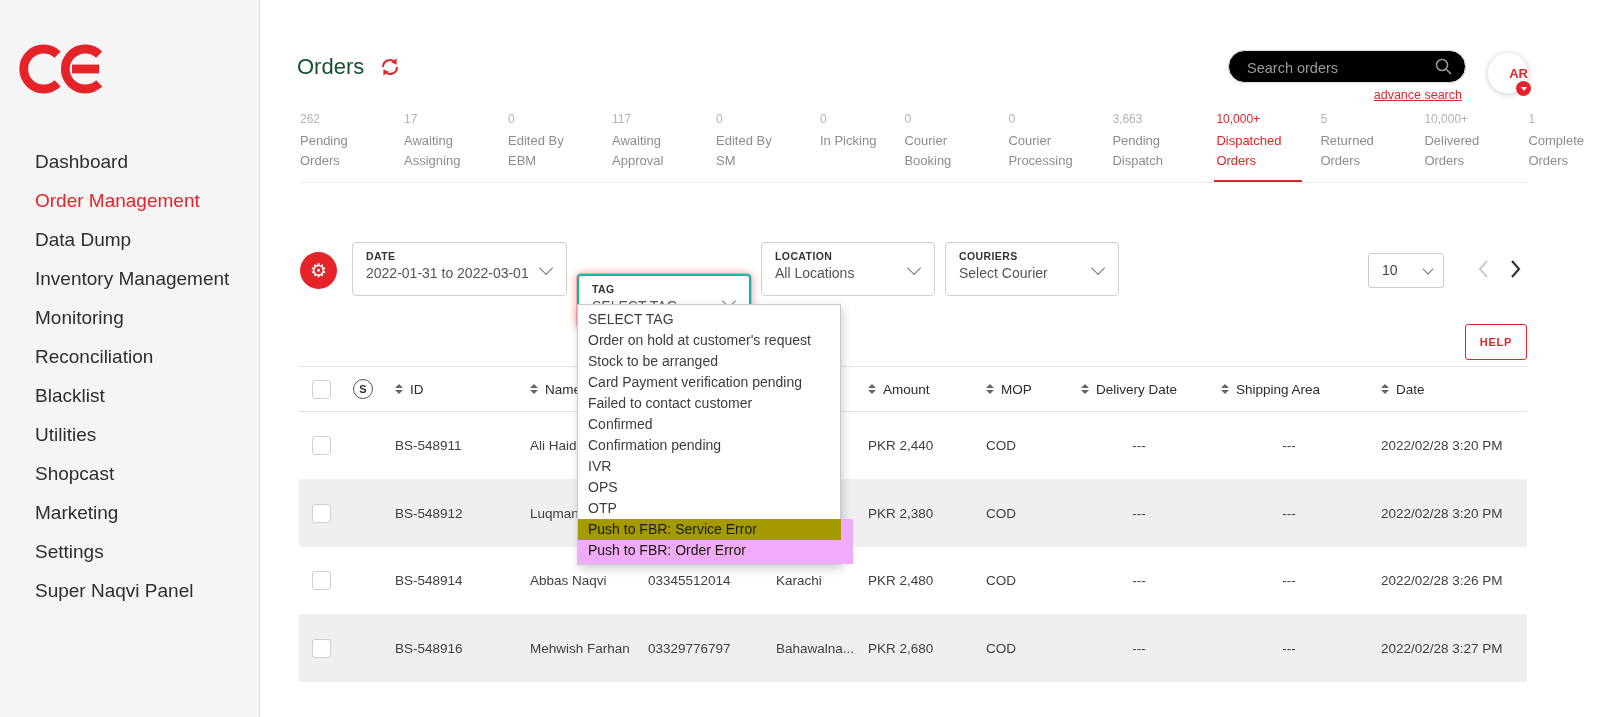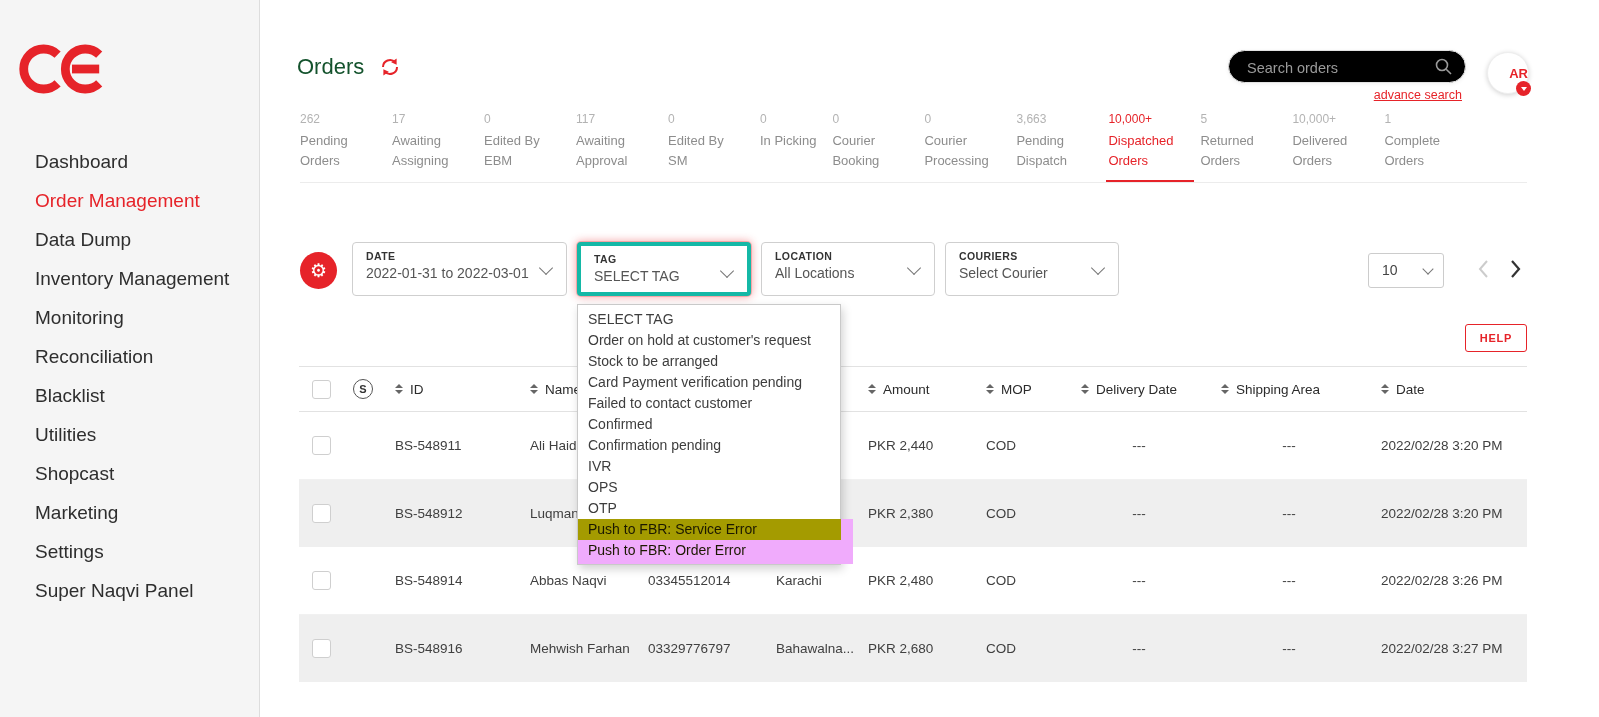--- a/index.html
+++ b/index.html
@@ -19,46 +19,46 @@
   .searchbox{position:absolute;left:1228px;top:50px;width:238px;height:33px;border:1px solid #e2e2e2;border-radius:17px;box-shadow:0 1px 4px rgba(0,0,0,.06);box-sizing:border-box;background:#000000;text-decoration:underline;}
   .searchbox input{position:absolute;left:16px;top:0;width:180px;height:31px;border:0;outline:0;font-size:14.5px;color:#666;background:transparent;font-family:inherit;}
   .searchbox input::placeholder{color:#9a9a9a;}
   .search-icon{position:absolute;right:11px;top:6px;}
   .adv-search{position:absolute;left:1360px;top:88px;width:102px;text-align:right;font-size:12.5px;color:#e62329;text-decoration:underline;cursor:pointer;}
   .avatar{position:absolute;left:1487px;top:52px;width:40px;height:40px;border-radius:50%;background:#fff;border:1px solid #eee;box-shadow:0 1px 5px rgba(0,0,0,.18);display:flex;align-items:center;justify-content:flex-end;font-size:13px;font-weight:bold;color:#e62329;cursor:pointer;}
   .avatar-badge{position:absolute;right:-3px;bottom:-3px;width:15px;height:15px;border-radius:50%;background:#e62329;display:flex;align-items:center;justify-content:center;}
   .avatar-badge .tri{width:0;height:0;border-left:3.5px solid transparent;border-right:3.5px solid transparent;border-top:4.5px solid #fff;}
 
   
-  .tabs{position:absolute;left:300px;top:112px;width:1227px;height:71px;display:flex;gap:16px;border-bottom:1px solid #ececec;box-sizing:border-box;}
+  .tabs{position:absolute;left:300px;top:112px;width:1227px;height:71px;display:flex;gap:28px;border-bottom:1px solid #ececec;box-sizing:border-box;}
   .tab{position:relative;max-width:76px;cursor:pointer;flex:0 0 auto;}
   .tcount{font-size:12px;color:#b3b3b3;margin-bottom:5px;}
   .tlabel{font-size:13px;color:#8d8d8d;line-height:1.5;}
   .tab.active .tcount,.tab.active .tlabel{color:#e62329;}
   .tab.active::after{content:"";position:absolute;left:-2px;right:-10px;bottom:0;height:2px;background:#e62329;}
 
   
   .gear-btn{position:absolute;left:300px;top:252px;width:37px;height:37px;border-radius:50%;background:#e62329;display:flex;align-items:center;justify-content:center;cursor:pointer;}
   .gear-glyph{color:#fff;font-size:19px;line-height:1;}
   .fbox{position:absolute;top:242px;height:54px;background:#fff;border:1px solid #cfcfcf;border-radius:4px;box-sizing:border-box;padding:7px 30px 0 13px;cursor:pointer;}
   .fbox .flabel{font-size:10.5px;font-weight:bold;color:#333;letter-spacing:.4px;}
   .fbox .fvalue{font-size:14px;color:#555;margin-top:3px;white-space:nowrap;overflow:hidden;}
   .fbox.date{left:352px;width:215px;}
-  .fbox.tag{left:577px;width:174px;border:4px solid #14b8a6;box-shadow:0 0 0 1px rgba(230,35,41,.25),0 0 9px 1px rgba(230,35,41,.4);}
+  .fbox.tag{left:577px;width:174px;border:2px solid #14b8a6;box-shadow:0 0 0 1px rgba(230,35,41,.25),0 0 9px 1px rgba(230,35,41,.4);margin-top:32px;}
   .fbox.loc{left:761px;width:174px;}
   .fbox.cour{left:945px;width:174px;}
   .chev{width:9px;height:9px;border-right:1.6px solid #777;border-bottom:1.6px solid #777;transform:rotate(45deg);display:inline-block;}
   .fbox .chev{position:absolute;right:15px;top:20px;}
   .psize{position:absolute;left:1368px;top:253px;width:76px;height:35px;border:1px solid #ccc;border-radius:3px;box-sizing:border-box;background:#fff;cursor:pointer;}
   .psize .pval{position:absolute;left:13px;top:8px;font-size:14px;color:#444;}
   .psize .chev{position:absolute;right:11px;top:11px;width:7px;height:7px;}
   .pag{position:absolute;top:258px;cursor:pointer;}
   .pag.prev{left:1477px;}
   .pag.next{left:1508px;}
-  .help-btn{position:absolute;left:1465px;top:324px;width:62px;height:28px;border:1px solid #e62329;border-radius:3px;background:#fff;color:#e62329;font-size:11px;font-weight:bold;letter-spacing:.8px;display:flex;align-items:center;justify-content:center;cursor:pointer;box-sizing:border-box;}
+  .help-btn{position:absolute;left:1465px;top:324px;width:62px;height:36px;border:1px solid #e62329;border-radius:3px;background:#fff;color:#e62329;font-size:11px;font-weight:bold;letter-spacing:.8px;display:flex;align-items:center;justify-content:center;cursor:pointer;box-sizing:border-box;}
 
   
   .dropdown{position:absolute;left:577px;top:304px;width:264px;background:#fff;border:1px solid #c9c9c9;box-shadow:2px 4px 9px rgba(0,0,0,.18);z-index:60;box-sizing:border-box;padding:4px 0 0 0;font-size:14px;color:#3d3d3d;}
   .opt{padding:0 10px;line-height:21px;white-space:nowrap;overflow:hidden;cursor:pointer;}
   .marker-wrap{background:#f0abfc;margin:0 -13px 0 0;padding:0 0 3px 0;}
   .opt-olive{background:#a49b00;margin-right:12px;color:#1c1900;}
   .opt-yellow{background:transparent;color:#1c1900;}
 
   
   .table{position:absolute;left:299px;top:366px;width:1228px;}

